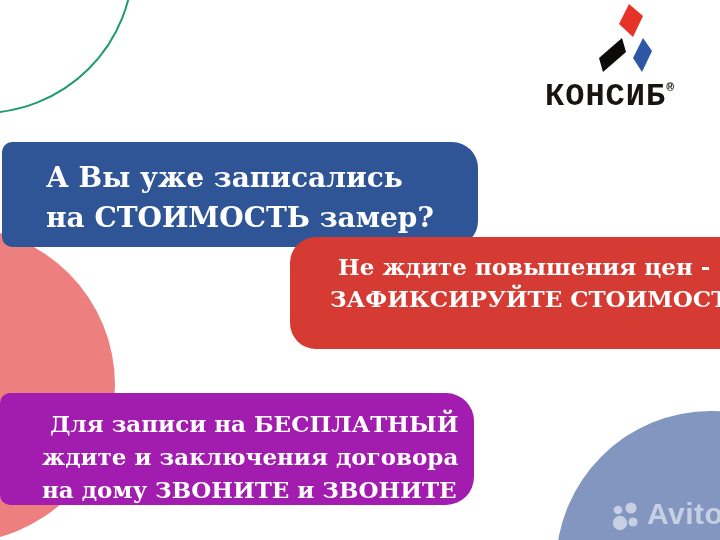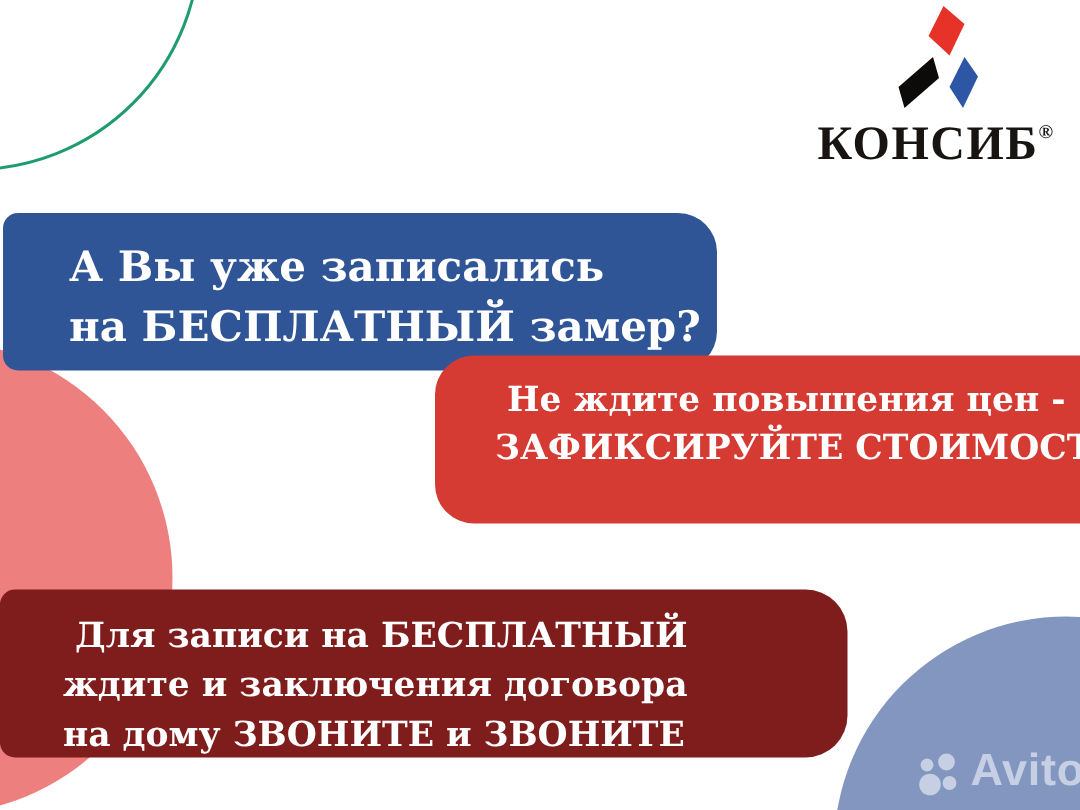--- a/index.html
+++ b/index.html
@@ -29,30 +29,30 @@
     padding:16px 0 0 44px; box-sizing:border-box;
     font-size:28px; line-height:40px;margin-top:36px;
   }
   .card-offer {
     left:290px; top:237px; width:456px; height:112px;
     background:#d53b33; border-radius:26px 0 0 26px;
     padding:14px 0 0 40px; box-sizing:border-box;
     font-size:23px; line-height:32px;
   }
   .card-cta {
-    left:0px; top:393px; width:565px; height:112px;
-    background:#7f1d1d; border-radius:10px 28px 28px 10px;
+    left:0px; top:393px; width:474px; height:112px;
+    background:#a21caf; border-radius:10px 28px 28px 10px;
     padding:14px 16px 0 42px; box-sizing:border-box;
     font-size:23px; line-height:33px;
   }
   
   .logo-mark { position:absolute; left:590px; top:2px; }
   .logo-text {
     position:absolute; left:545px; top:72px;
-    font-family:Liberation Serif, serif; font-weight:bold;
+    font-family:Liberation Mono, monospace; font-weight:bold;
     font-size:32px; letter-spacing:1px; color:#181412; line-height:32px;
     white-space:nowrap;
   }
   .logo-text .reg {
     font-size:13px; letter-spacing:0; vertical-align:14px; font-weight:bold;
   }
   
   .watermark {
     position:absolute; left:602px; top:494px; height:40px;
     display:flex; align-items:center;
@@ -67,21 +67,21 @@
 <body>
 
 <div class="stage">
 
   <div class="green-ring"></div>
   <div class="pink-circle"></div>
   <div class="slate-circle"></div>
 
   <div class="card card-question">
     <div class="line">А Вы уже записались</div>
-    <div class="line">на БЕСПЛАТНЫЙ замер?</div>
+    <div class="line">на СТОИМОСТЬ замер?</div>
   </div>
 
   <div class="card card-offer">
     <div class="line"> Не ждите повышения цен -</div>
     <div class="line">ЗАФИКСИРУЙТЕ СТОИМОСТЬ</div>
   </div>
 
   <div class="card card-cta">
     <div class="line"> Для записи на БЕСПЛАТНЫЙ</div>
     <div class="line">ждите и заключения договора</div>

